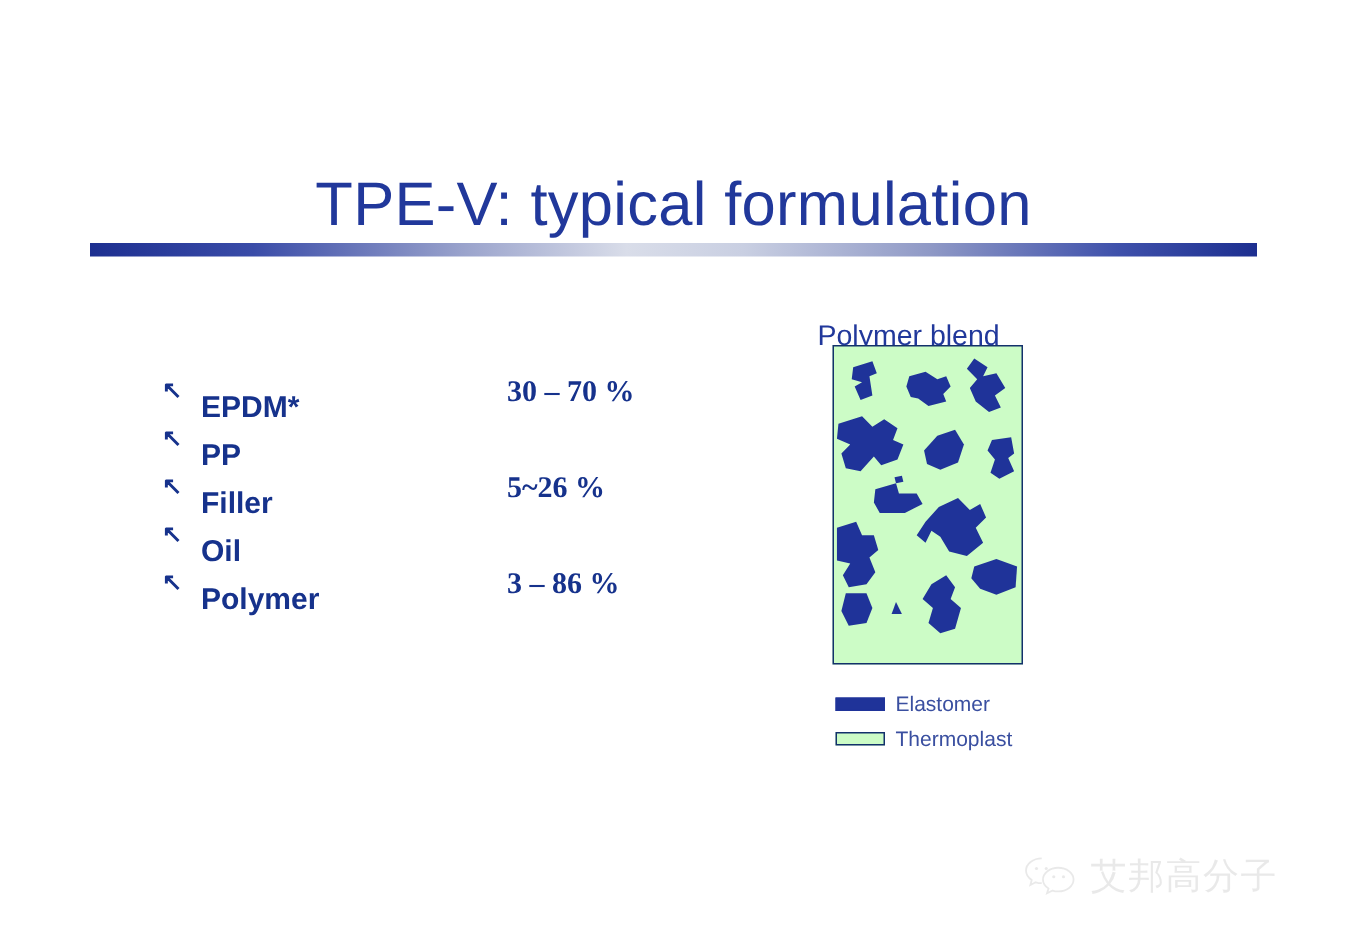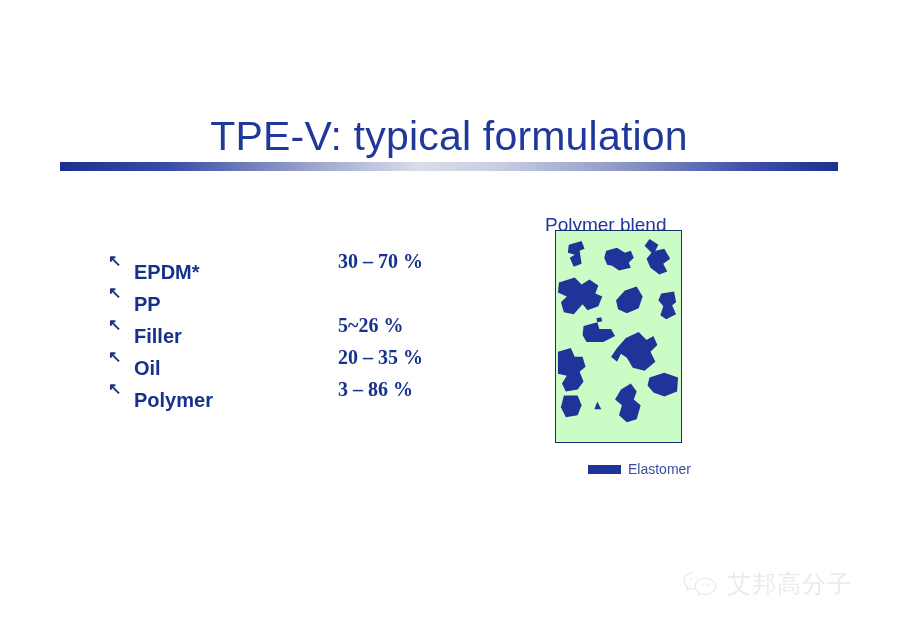--- a/index.html
+++ b/index.html
@@ -112,21 +112,21 @@
   }
   #blend-box svg {
     display: block;
     width: 100%;
     height: 100%;
   }
 
   
   #blend-legend {
     position: absolute;
-    left: 588px;
+    left: 557px;
     top: 458px;
     width: 200px;
     text-decoration: underline;
   }
   .legend-row {
     position: relative;
     height: 23px;
     line-height: 23px;
     white-space: nowrap;
   }
@@ -202,21 +202,20 @@
 
     <div class="list-row">
       <span class="bullet-icon">↖</span>
       <span class="row-label">Filler</span>
       <span class="row-value">5~26 %</span>
     </div>
 
     <div class="list-row">
       <span class="bullet-icon">↖</span>
       <span class="row-label">Oil</span>
-      <span class="row-value">20 – 35 %</span>
     </div>
 
     <div class="list-row">
       <span class="bullet-icon">↖</span>
       <span class="row-label">Polymer</span>
       <span class="row-value">3 – 86 %</span>
     </div>
 
   </div>
 
@@ -241,20 +240,24 @@
         <polygon points="42,172 46,180 39,180"></polygon>
       </g>
     </svg>
   </div>
 
   <div id="blend-legend">
     <div class="legend-row">
       <span class="legend-swatch elastomer"></span>
       <span class="legend-label">Elastomer</span>
     </div>
+    <div class="legend-row">
+      <span class="legend-swatch thermoplast"></span>
+      <span class="legend-label">Thermoplast</span>
+    </div>
   </div>
 
   <div id="watermark">
     <span class="wm-logo">
       <svg viewBox="0 0 36 30" width="36" height="30">
         <g fill="none" stroke="#b9b9b9" stroke-width="1.2">
           <path d="M12.5 3.2C6.6 3.2 2 6.9 2 11.4c0 2.5 1.5 4.8 3.8 6.3L4.9 21l3.6-1.8c1.2.4 2.6.6 4 .6"></path>
           <path d="M23.5 9.5c5.6 0 10.2 3.6 10.2 7.9 0 4.4-4.6 7.9-10.2 7.9-1.3 0-2.6-.2-3.7-.6L16 26.5l1-3.1c-2.2-1.5-3.7-3.6-3.7-5.9 0-4.4 4.6-8 10.2-8z"></path>
         </g>
         <g fill="#b9b9b9">

